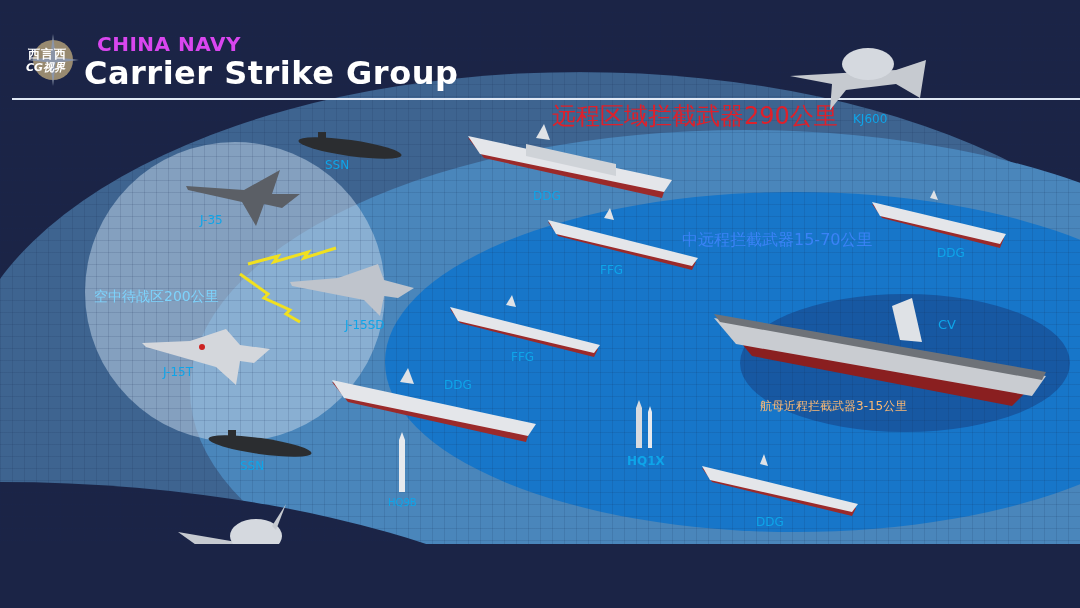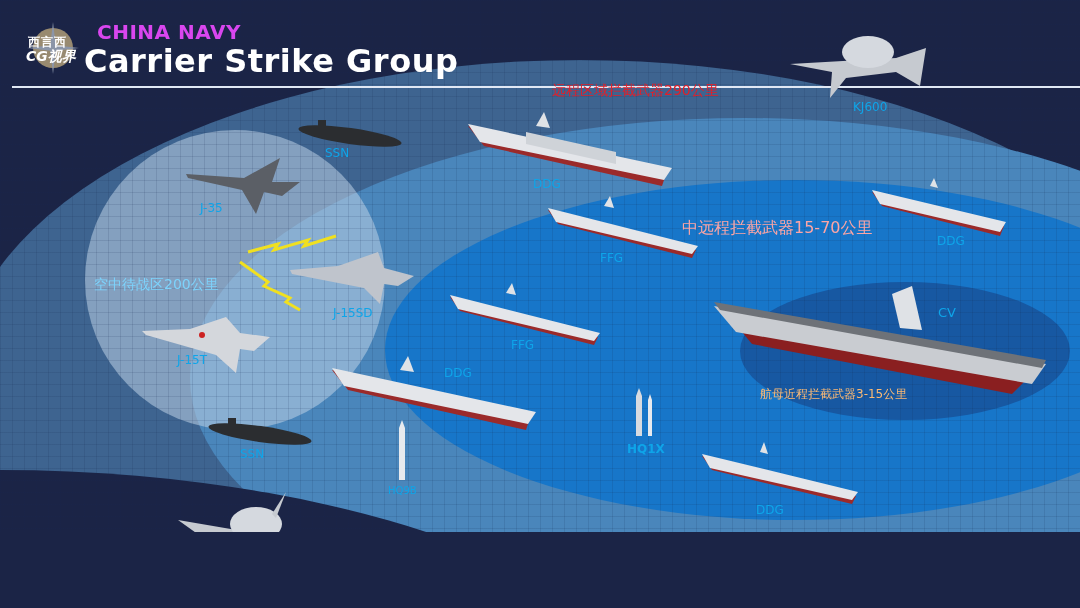--- a/index.html
+++ b/index.html
@@ -1,17 +1,17 @@
 <!DOCTYPE html>
 <html><head>
 <meta charset="utf-8">
 <style>
   html,body{margin:0;padding:0;}
   body{width:1080px;height:608px;overflow:hidden;background:#1b2446;font-family:"DejaVu Sans","Liberation Sans",sans-serif;}
-  #stage{position:relative;width:1080px;height:532px;overflow:hidden;background:#1b2446;}
+  #stage{position:relative;width:1080px;height:532px;overflow:hidden;background:#1b2446;margin-top:12px;}
   .zone{position:absolute;border-radius:50%;}
   .grid{position:absolute;inset:0;pointer-events:none;
     background-image:
       linear-gradient(rgba(20,40,80,0.13) 1px, transparent 1px),
       linear-gradient(90deg, rgba(20,40,80,0.13) 1px, transparent 1px);
     background-size:12px 12px;}
   .lbl{position:absolute;color:#0ea5e9;font-size:12px;white-space:nowrap;font-family:"DejaVu Sans",sans-serif;}
   .cn{position:absolute;white-space:nowrap;font-family:"DejaVu Sans",sans-serif;}
   .shape{position:absolute;}
 </style>
@@ -34,28 +34,28 @@
 
   <div class="grid"></div>
 
   <div style="position:absolute;left:22px;top:20px;width:62px;height:56px;">
     <svg width="62" height="56" viewBox="0 0 62 56">
       <circle cx="31" cy="28" r="20" fill="#b8a47a" opacity="0.8"></circle>
       <polygon points="31,2 34,28 31,54 28,28" fill="#8b95a8"></polygon>
       <polygon points="5,28 31,25 57,28 31,31" fill="#8b95a8"></polygon>
     </svg>
     <div style="position:absolute;left:6px;top:14px;font-size:12px;font-weight:bold;color:#fff;letter-spacing:1px;">西言西</div>
-    <div style="position:absolute;left:4px;top:28px;font-size:14px;font-weight:bold;color:#fff;font-style:italic;">CG视界</div>
+    <div style="position:absolute;left:4px;top:28px;font-size:11px;font-weight:bold;color:#fff;font-style:italic;">CG视界</div>
   </div>
   <div style="position:absolute;left:97px;top:20px;font-size:20px;font-weight:bold;color:#d946ef;letter-spacing:0.5px;">CHINA NAVY</div>
   <div style="position:absolute;left:84px;top:42px;font-size:32px;font-weight:bold;color:#fff;letter-spacing:0.5px;">Carrier Strike Group</div>
   <div style="position:absolute;left:12px;top:86px;width:1068px;height:2px;background:#e0e8f4;"></div>
 
-  <div class="cn" style="left:552px;top:82px;font-size:14px;color:#e0202a;">远程区域拦截武器290公里</div>
-  <div class="cn" style="left:682px;top:218px;font-size:16px;color:#fca5a5;">中远程拦截武器15-70公里</div>
+  <div class="cn" style="left:552px;top:88px;font-size:24px;color:#e0202a;">远程区域拦截武器290公里</div>
+  <div class="cn" style="left:682px;top:218px;font-size:16px;color:#3b82f6;">中远程拦截武器15-70公里</div>
   <div class="cn" style="left:94px;top:276px;font-size:14px;color:#7dd3fc;">空中待战区200公里</div>
   <div class="cn" style="left:760px;top:386px;font-size:12px;color:#fdba74;">航母近程拦截武器3-15公里</div>
 
   <svg class="shape" style="left:238px;top:232px;" width="100" height="80">
     <polyline points="10,20 40,12 36,18 70,8 66,14 98,4" fill="none" stroke="#f0e020" stroke-width="3"></polyline>
     <polyline points="2,30 30,50 26,54 52,66 48,70 62,78" fill="none" stroke="#f0e020" stroke-width="3"></polyline>
   </svg>
 
   <svg class="shape" style="left:466px;top:112px;" width="210" height="80">
     <polygon points="2,14 200,62 196,74 18,34" fill="#9b2a2a"></polygon>
@@ -121,27 +121,27 @@
   <div class="lbl" style="left:240px;top:447px;">SSN</div>
 
   <svg class="shape" style="left:184px;top:156px;" width="118" height="60">
     <polygon points="2,18 60,22 96,2 88,26 116,26 98,40 80,36 72,58 58,34 4,22" fill="#5b5f66"></polygon>
   </svg>
   <div class="lbl" style="left:200px;top:201px;">J-35</div>
 
   <svg class="shape" style="left:288px;top:250px;" width="130" height="56">
     <polygon points="2,20 50,16 90,2 96,18 126,26 110,36 96,34 92,54 76,38 4,24" fill="#bfc4cc"></polygon>
   </svg>
-  <div class="lbl" style="left:333px;top:306px;text-align:right;">J-15SD</div>
+  <div class="lbl" style="left:345px;top:306px;text-align:right;">J-15SD</div>
 
   <svg class="shape" style="left:140px;top:315px;" width="134" height="62">
     <polygon points="2,16 50,14 86,2 100,18 130,22 114,36 100,34 96,58 76,40 6,20" fill="#d4d7dc"></polygon>
     <circle cx="62" cy="20" r="3" fill="#c22"></circle>
   </svg>
-  <div class="lbl" style="left:177px;top:353px;text-align:right;">J-15T</div>
+  <div class="lbl" style="left:163px;top:353px;text-align:right;">J-15T</div>
 
   <svg class="shape" style="left:786px;top:18px;" width="140" height="80">
     <polygon points="4,46 110,40 140,30 134,68 110,54 60,60 44,80 46,54" fill="#c6cad0"></polygon>
     <ellipse cx="82" cy="34" rx="26" ry="16" fill="#d5d9df"></ellipse>
   </svg>
   <div class="lbl" style="left:853px;top:100px;">KJ600</div>
 
   <svg class="shape" style="left:176px;top:490px;" width="134" height="90">
     <polygon points="2,30 84,44 130,48 112,84 96,66 40,58 24,82 30,50" fill="#c6cad0"></polygon>
     <ellipse cx="80" cy="34" rx="26" ry="17" fill="#d5d9df"></ellipse>

